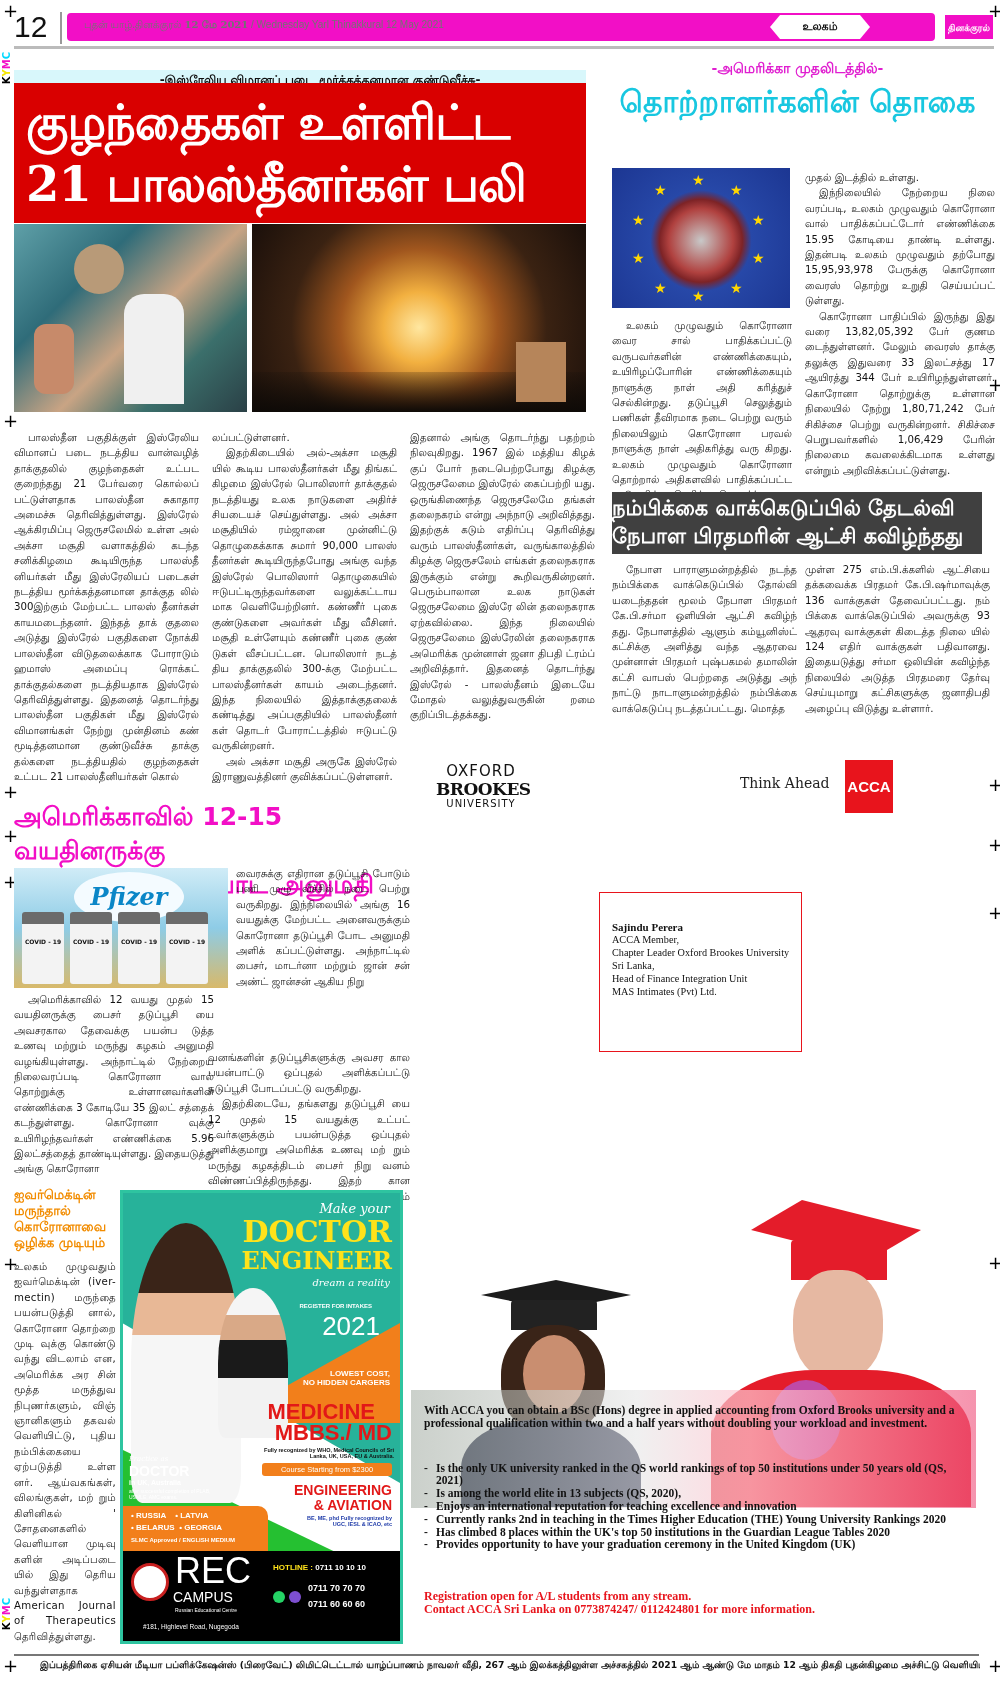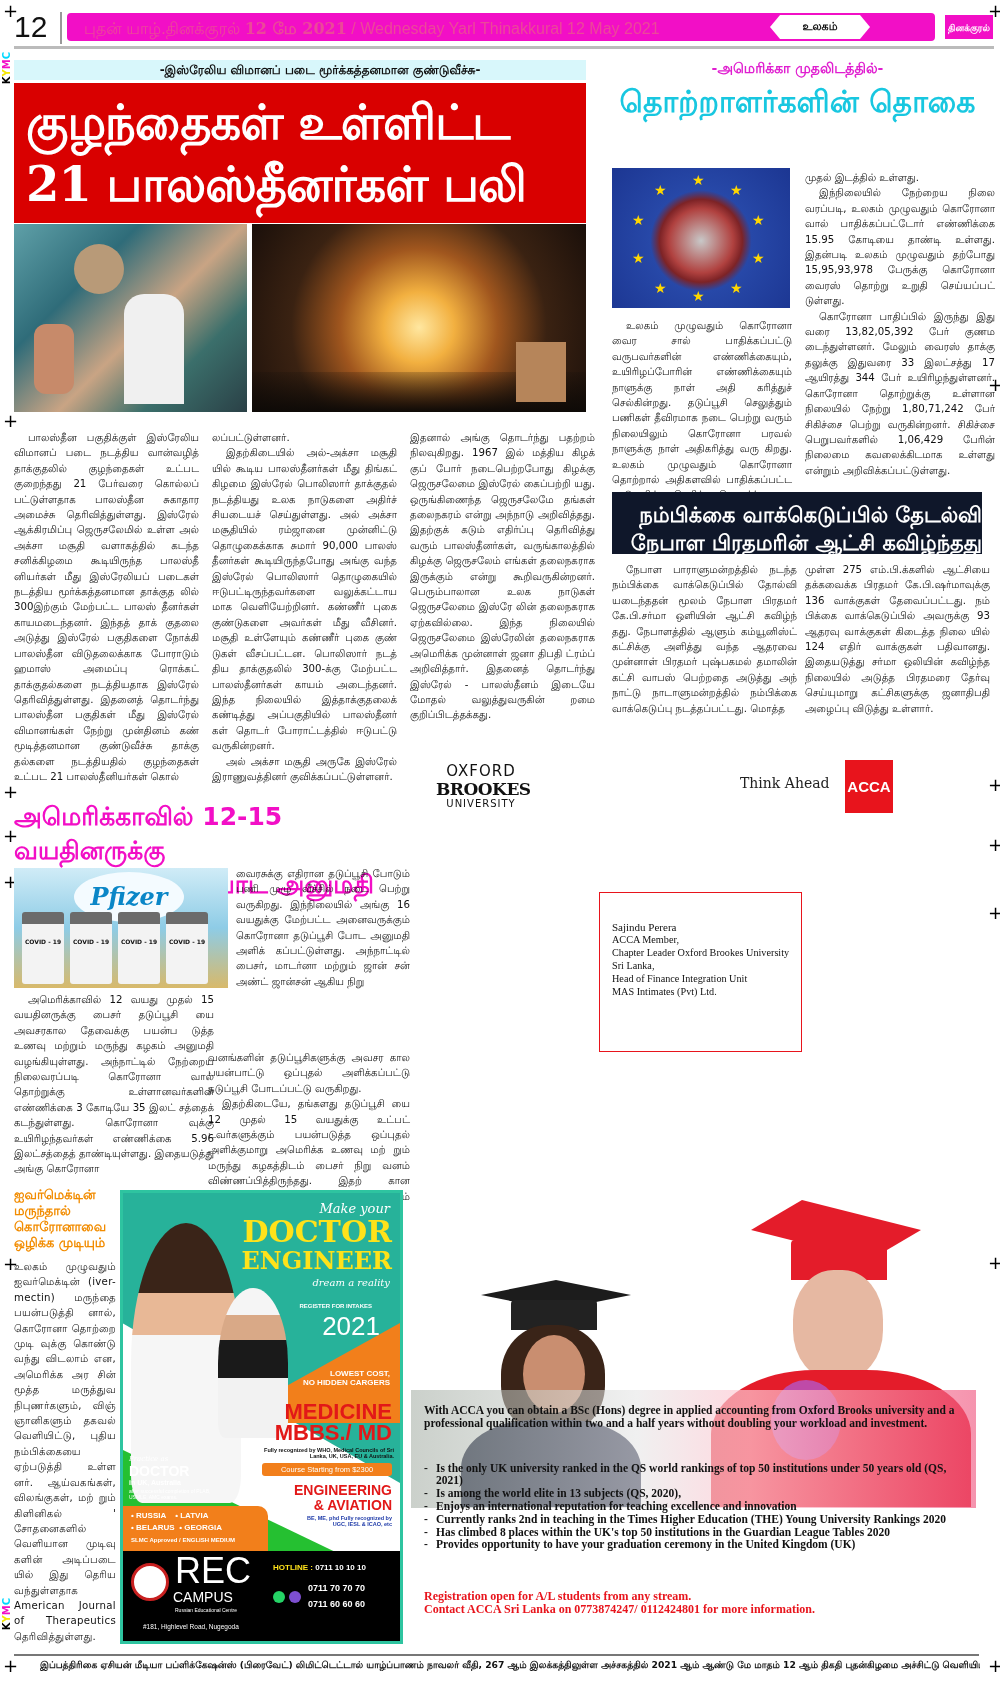--- a/index.html
+++ b/index.html
@@ -4,49 +4,49 @@
 <style>
   * { box-sizing: border-box; margin: 0; padding: 0; }
   body { width: 1000px; height: 1682px; background: #fff; font-family: "DejaVu Sans", sans-serif; color: #111; position: relative; overflow: hidden; }
   .abs { position: absolute; }
   .reg { position: absolute; font-size: 18px; line-height: 18px; color: #000; font-family: "DejaVu Sans", sans-serif; }
 
   
   .page-num { left: 14px; top: 10px; font-size: 30px; font-family: "Liberation Sans", sans-serif; }
   .hdr-rule-v { left: 60px; top: 12px; width: 2px; height: 32px; background: #999; }
   .hdr-bar { left: 67px; top: 13px; width: 868px; height: 28px; background: #f20fc6; border-radius: 4px; }
-  .hdr-date { left: 84px; top: 19px; font-size: 16px; color: #ec4899; font-family: "Liberation Sans", sans-serif; white-space: nowrap; }
+  .hdr-date { left: 84px; top: 19px; font-size: 10px; color: #737373; font-family: "Liberation Sans", sans-serif; white-space: nowrap; }
   .hdr-date b { font-family: "DejaVu Serif", serif; font-weight: bold; }
   .hdr-section { left: 770px; top: 15px; width: 100px; height: 24px; background: #fff; clip-path: polygon(10% 0, 90% 0, 100% 50%, 90% 100%, 10% 100%, 0 50%); font-size: 11px; text-align: center; line-height: 24px; font-weight: bold; }
   .hdr-logo { left: 944px; top: 14px; width: 50px; height: 26px; background: #f20fc6; color: #fff; font-size: 9px; font-weight: bold; text-align: center; line-height: 26px; border: 1px solid #fff; }
   .hdr-under { left: 14px; top: 46px; width: 980px; height: 3px; background: #bbb; }
 
   .cmyk { font-size: 10px; font-weight: bold; writing-mode: vertical-rl; transform: rotate(180deg); line-height: 10px; }
   .cmyk .c { color: #00d8ff; } .cmyk .m { color: #f20fc6; } .cmyk .y { color: #f5e600; } .cmyk .k { color: #000; }
 
   
-  .kicker1 { left: 14px; top: 60px; width: 572px; height: 20px; background: #d8f7fb; font-size: 12px; text-align: center; line-height: 20px; font-weight: bold; padding-left: 40px; }
+  .kicker1 { left: 14px; top: 70px; width: 572px; height: 20px; background: #d8f7fb; font-size: 12px; text-align: center; line-height: 20px; font-weight: bold; padding-left: 40px; }
   .headline1 { left: 14px; top: 83px; width: 572px; height: 140px; background: #d90000; color: #fff; font-family: "DejaVu Serif", serif; font-weight: bold; font-size: 48px; line-height: 62px; padding: 8px 0 0 12px; letter-spacing: -1px; }
   .photo1 { left: 14px; top: 224px; width: 233px; height: 188px; background: linear-gradient(135deg,#5fa0a8 0%, #2f6c79 30%, #c9a484 55%, #3b6f6b 75%, #2a4046 100%); }
   .photo2 { left: 252px; top: 224px; width: 334px; height: 188px; background: radial-gradient(circle at 50% 55%, #ffe7a0 0%, #f2b040 18%, #a0561e 40%, #3a2212 65%, #1a0f0a 100%); }
   .body-text { font-size: 10.2px; line-height: 15.4px; text-align: justify; color: #111; }
   .body-text p { text-indent: 14px; }
   .col1 { left: 14px; top: 430px; width: 185px; }
   .col2 { left: 212px; top: 430px; width: 185px; }
   .col3 { left: 410px; top: 430px; width: 185px; }
 
   
   .kicker2 { left: 600px; top: 60px; width: 395px; text-align: center; font-size: 14px; color: #e01fd0; font-weight: bold; }
   .headline2 { left: 600px; top: 84px; width: 395px; text-align: center; color: #18c7e0; font-family: "DejaVu Serif", serif; font-weight: bold; font-size: 30px; line-height: 36px; }
   .covid-img { left: 612px; top: 168px; width: 178px; height: 140px; background: radial-gradient(circle at 50% 52%, #c8c8c8 0%, #b0413f 28%, #7d2326 36%, #2748a8 44%, #1c3692 100%); }
   .covid-img .star { position: absolute; color: #ffd700; font-size: 14px; }
   .colR1a { left: 612px; top: 318px; width: 180px; }
   .colR1b { left: 805px; top: 170px; width: 190px; }
 
-  .headline3 { left: 612px; top: 492px; width: 370px; height: 62px; background: #0f172a; color: #fff; font-weight: bold; font-size: 21px; line-height: 28px; text-align: right; padding-top: 9px; }
+  .headline3 { left: 612px; top: 492px; width: 370px; height: 62px; background: #404040; color: #fff; font-weight: bold; font-size: 21px; line-height: 28px; text-align: left; padding-top: 2px; }
   .colR2a { left: 612px; top: 562px; width: 185px; }
   .colR2b { left: 805px; top: 562px; width: 185px; }
 
   
   .headline4 { left: 14px; top: 800px; width: 400px; color: #f20fc6; font-weight: bold; font-size: 25px; line-height: 34px; font-family: "DejaVu Sans", sans-serif; }
   .pfizer-img { left: 14px; top: 868px; width: 214px; height: 120px; background: linear-gradient(180deg,#d0ecf7 0%, #8ecce6 50%, #d8b96a 100%); overflow: hidden; }
   .pfizer-logo { position: absolute; left: 60px; top: 4px; width: 110px; height: 50px; border-radius: 50%; background: #f4fbff; color: #0a86c7; font-family: "DejaVu Serif", serif; font-style: italic; font-weight: bold; font-size: 24px; text-align: center; line-height: 50px; }
   .vial { position: absolute; top: 44px; width: 42px; height: 72px; background: #f3f3f3; border-top: 12px solid #6b6b6b; border-radius: 3px; font-size: 6px; font-weight: bold; text-align: center; padding-top: 14px; color: #111; }
   .colP1 { left: 14px; top: 992px; width: 200px; }
   .colP2 { left: 236px; top: 866px; width: 174px; }
@@ -67,21 +67,21 @@
 
   
   .ox-logo { left: 436px; top: 762px; width: 90px; text-align: center; font-family: "DejaVu Serif", serif; }
   .ox-logo .o1 { font-size: 15px; font-family: "DejaVu Sans", sans-serif; letter-spacing: 1px; }
   .ox-logo .o2 { font-size: 17px; font-weight: bold; letter-spacing: -0.5px; line-height: 18px; }
   .ox-logo .o3 { font-size: 10px; font-family: "DejaVu Sans", sans-serif; letter-spacing: 1px; }
   .think { left: 740px; top: 775px; font-family: "DejaVu Serif", serif; font-size: 14px; color: #222; }
   .acca-logo { left: 845px; top: 760px; width: 48px; height: 53px; background: #e8141c; color: #fff; font-family: "Liberation Sans", sans-serif; font-weight: bold; font-size: 15px; line-height: 53px; text-align: center; }
   .acca-box { left: 599px; top: 892px; width: 203px; height: 160px; border: 1px solid #e8141c; padding: 18px 6px 0 12px; }
   .acca-head { font-family: "DejaVu Serif", serif; font-size: 13.5px; line-height: 20px; color: #e8141c; }
-  .acca-name { margin-top: 10px; font-family: "Liberation Serif", serif; font-weight: normal; font-size: 11px; color: #111; }
+  .acca-name { margin-top: 10px; font-family: "Liberation Serif", serif; font-weight: bold; font-size: 11px; color: #111; }
   .acca-role { font-family: "Liberation Serif", serif; font-size: 10.2px; line-height: 13px; color: #111; }
   .grad-area { left: 411px; top: 1180px; width: 575px; height: 327px; overflow: hidden; }
   .grad-f { position: absolute; left: 40px; top: 100px; width: 200px; height: 240px; }
   .grad-m { position: absolute; left: 300px; top: 0; width: 260px; height: 340px; }
   .acca-panel { left: 411px; top: 1390px; width: 565px; height: 118px; background: linear-gradient(90deg, rgba(160,170,160,0.55) 0%, rgba(230,230,230,0.6) 40%, rgba(255,200,210,0.7) 60%, rgba(240,90,130,0.65) 100%); }
   .acca-info { left: 424px; top: 1404px; width: 550px; font-family: "Liberation Serif", serif; font-size: 11.5px; line-height: 12.8px; color: #111; font-weight: bold; }
   .acca-info ul { list-style: none; margin-top: 20px; }
   .acca-info li { padding-left: 12px; position: relative; }
   .acca-info li::before { content: "-"; position: absolute; left: 0; }
   .acca-reg { left: 424px; top: 1590px; font-family: "Liberation Serif", serif; font-size: 12px; line-height: 12.5px; color: #e8141c; font-weight: bold; }
@@ -228,21 +228,21 @@
   <div class="rec-t" style="right:10px;top:8px;font-family:'DejaVu Serif',serif;font-style:italic;color:#fff;font-size:13px;">Make your</div>
   <div class="rec-t" style="right:8px;top:24px;color:#ffe21a;font-size:30px;font-weight:bold;font-family:'DejaVu Serif',serif;line-height:30px;">DOCTOR</div>
   <div class="rec-t" style="right:8px;top:54px;color:#ffe21a;font-size:24px;font-weight:bold;font-family:'DejaVu Serif',serif;line-height:28px;">ENGINEER</div>
   <div class="rec-t" style="right:10px;top:84px;font-family:'DejaVu Serif',serif;font-style:italic;color:#fff;font-size:10px;">dream a reality</div>
   <div class="rec-t" style="right:28px;top:110px;color:#fff;font-size:6px;font-weight:bold;">REGISTER FOR INTAKES</div>
   <div class="rec-t" style="right:20px;top:118px;color:#fff;font-size:26px;">2021</div>
   <div class="rec-t" style="right:10px;top:176px;color:#fff;font-size:8px;font-weight:bold;text-align:right;">
       <div>LOWEST COST,</div>
       <div>NO HIDDEN CARGERS</div>
     </div>
-  <div class="rec-t" style="right:8px;top:208px;color:#e21818;font-size:22px;font-weight:bold;line-height:22px;">MEDICINE</div>
+  <div class="rec-t" style="right:25px;top:208px;color:#e21818;font-size:22px;font-weight:bold;line-height:22px;">MEDICINE</div>
   <div class="rec-t" style="right:8px;top:228px;color:#e21818;font-size:22px;font-weight:bold;line-height:24px;">MBBS./ MD</div>
   <div class="rec-t" style="right:6px;top:254px;width:130px;color:#111;font-size:5.5px;font-weight:bold;text-align:right;">Fully recognized by WHO, Medical Councils of Sri Lanka, UK, USA, EU &amp; Australia.</div>
   <div class="rec-t" style="right:8px;top:270px;width:130px;background:#f27f1b;color:#fff;font-size:7.5px;border-radius:3px;padding:2px 4px;text-align:center;">Course Starting from $2300</div>
   <div class="rec-t" style="right:8px;top:290px;color:#e21818;font-size:14px;font-weight:bold;line-height:15px;text-align:right;">
       <div>ENGINEERING</div>
       <div>&amp; AVIATION</div>
     </div>
   <div class="rec-t" style="right:8px;top:322px;width:100px;color:#1e3aa8;font-size:5.5px;font-weight:bold;text-align:right;">BE, ME, phd Fully recognized by UGC, IESL &amp; ICAO, etc</div>
   <div class="rec-t" style="left:6px;top:262px;color:#fff;font-size:7px;font-style:italic;font-family:'DejaVu Serif',serif;">Practice as</div>
   <div class="rec-t" style="left:6px;top:270px;color:#fff;font-size:14px;font-weight:bold;">DOCTOR</div>

